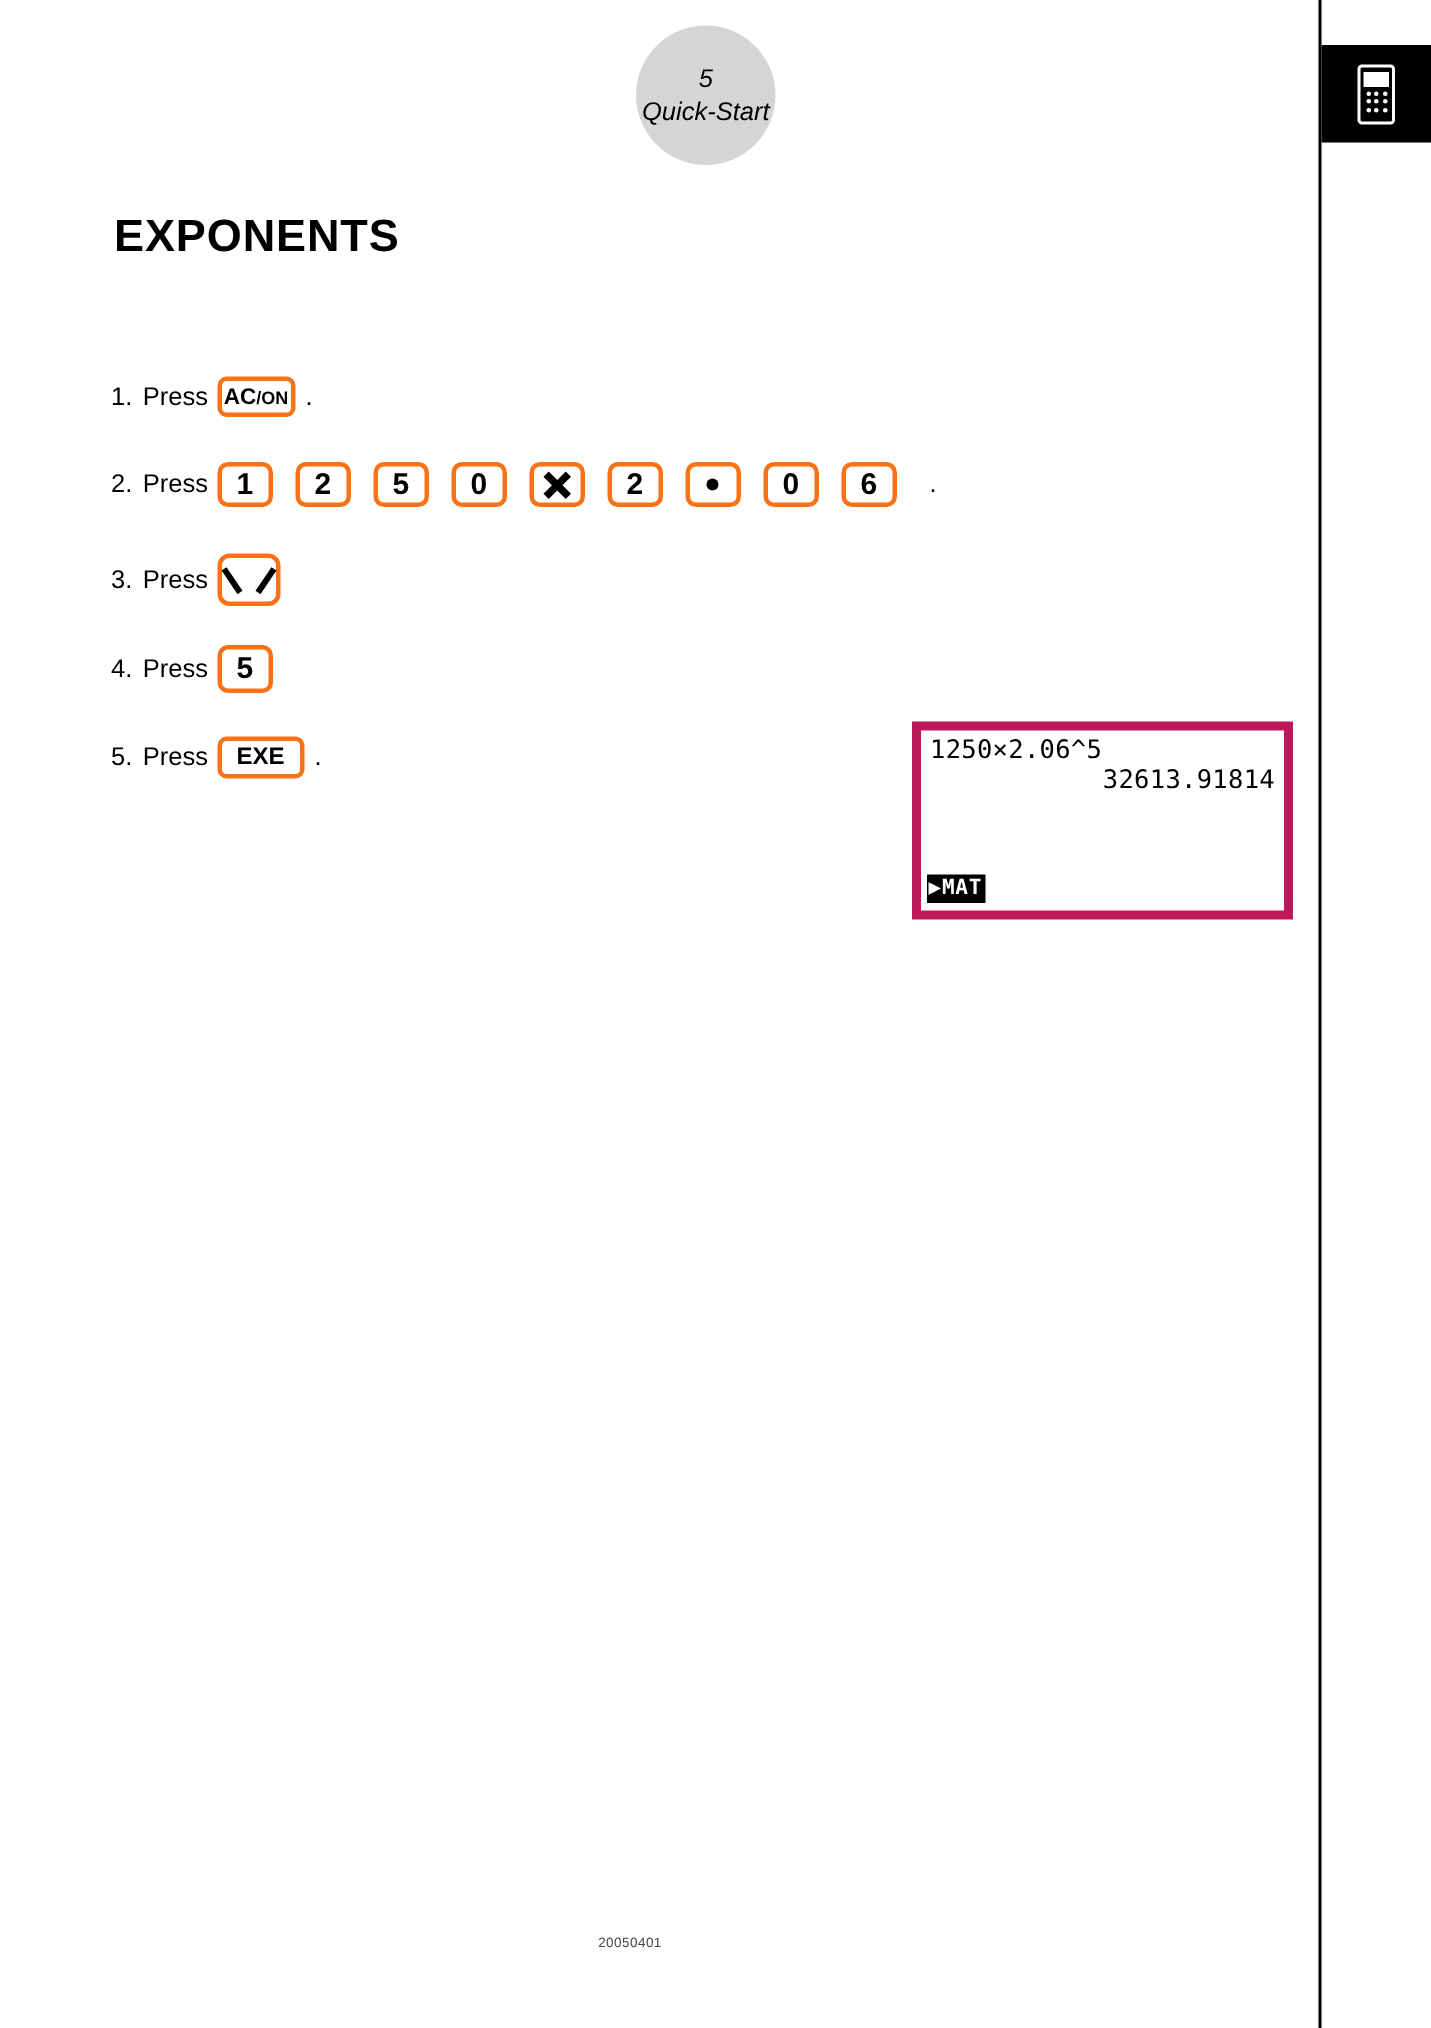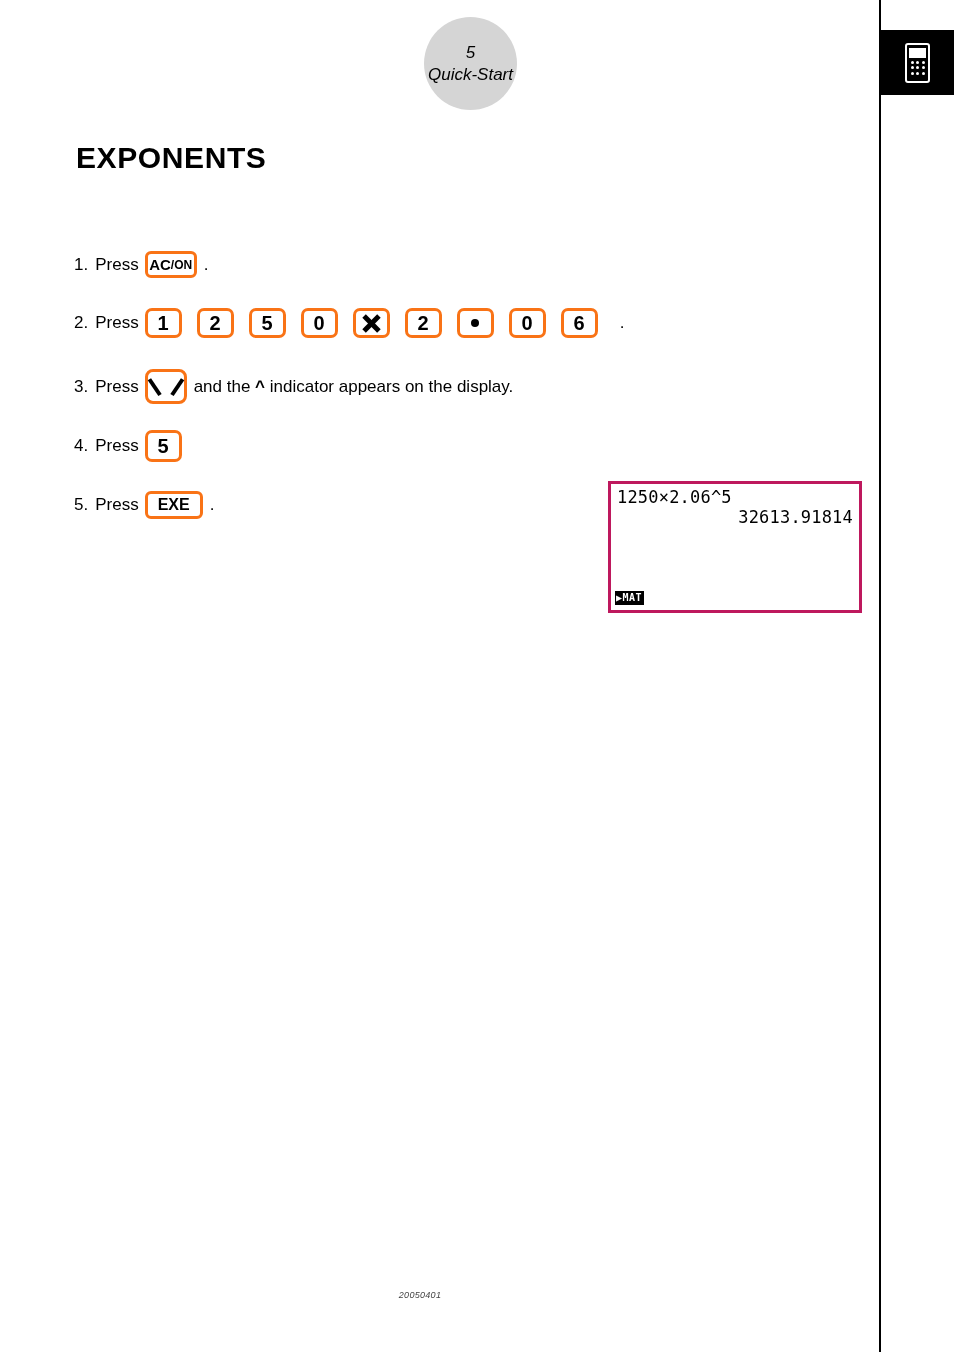--- a/index.html
+++ b/index.html
@@ -232,21 +232,21 @@
     background: #000000;
   }
 
   
   #lcd {
     position: absolute;
     left: 608px;
     top: 481px;
     width: 254px;
     height: 132px;
-    border: 3px solid #be185d;
+    border: 6px solid #be185d;
     background: #ffffff;
     box-sizing: border-box;
     font-family: "DejaVu Sans Mono", monospace;
   }
   #lcd-line-1 {
     position: absolute;
     left: 6px;
     top: 3px;
     font-size: 17px;
     letter-spacing: 0.2px;
@@ -259,39 +259,38 @@
     font-size: 17px;
     letter-spacing: 0.2px;
     white-space: pre;
   }
   #lcd-menu {
     position: absolute;
     left: 4px;
     bottom: 5px;
     background: #000000;
     color: #ffffff;
-    font-size: 10px;
+    font-size: 14px;
     padding: 1px 2px 2px 1px;
     letter-spacing: 0.5px;
     white-space: pre;
     font-weight: bold;
     margin-top: 32px;
   }
 
   
   #footer {
     position: absolute;
     left: 0;
     top: 1290px;
     width: 840px;
     text-align: center;
     font-size: 9px;
     color: #444444;
     letter-spacing: 0.3px;
-    font-style: italic;
   }
 </style>
 </head>
 <body>
 
 <div id="edge-rule"></div>
 
 <div id="index-tab">
   <div class="calc-glyph">
     <div class="calc-screen"></div>
@@ -347,21 +346,20 @@
     <span class="key digit">6</span>
     <span class="tail">.</span>
   </div>
 
   <div class="step" id="step-3">
     <span class="num">3.</span>
     <span class="word">Press</span>
     <span class="key caret">
         <span class="caret-mark"></span>
       </span>
-    <span class="tail"><span>and the </span><b>^</b><span> indicator appears on the display.</span></span>
   </div>
 
   <div class="step" id="step-4">
     <span class="num">4.</span>
     <span class="word">Press</span>
     <span class="key five-solo">5</span>
   </div>
 
   <div class="step" id="step-5">
     <span class="num">5.</span>

